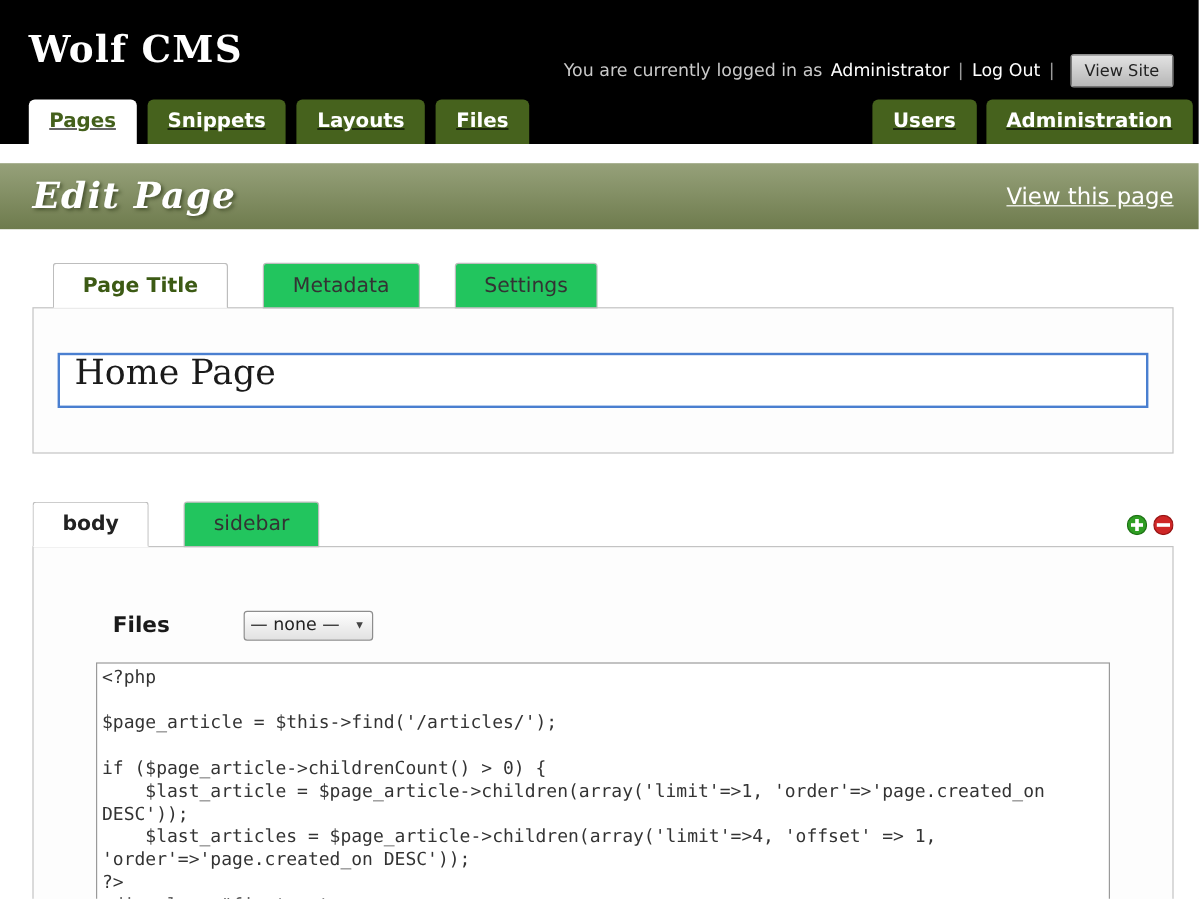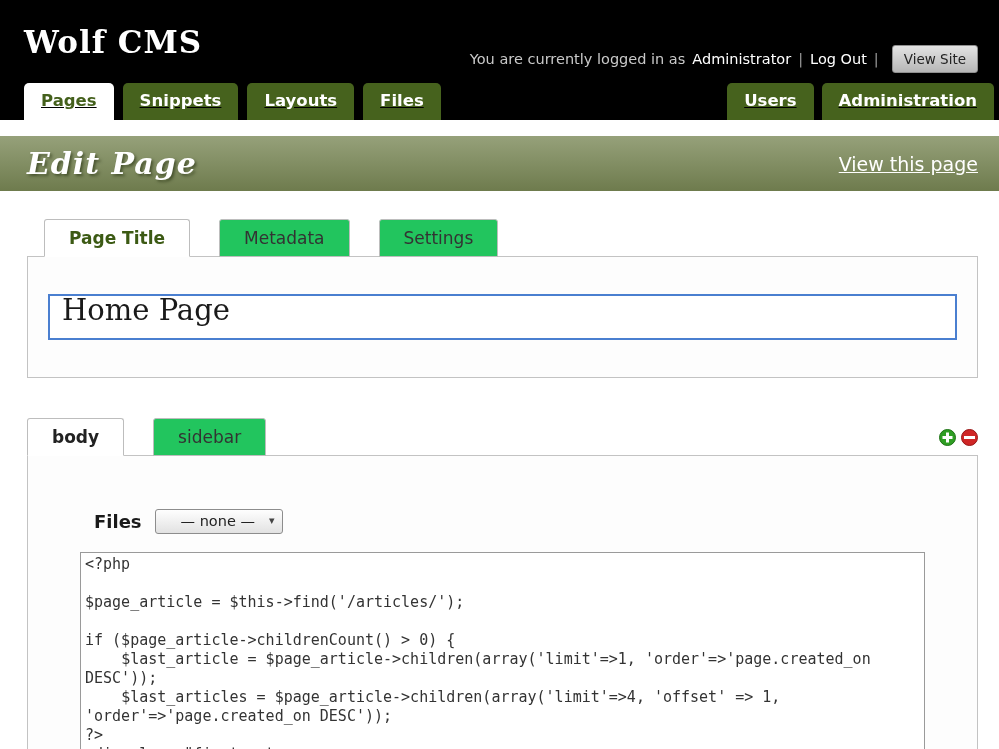--- a/index.html
+++ b/index.html
@@ -73,22 +73,22 @@
 
   .section2 { margin-top:40px; }
   .part-controls { margin-left:auto; display:flex; gap:5px; align-items:center; padding-bottom:9px; }
   .icon-btn { display:inline-flex; cursor:pointer; line-height:0; }
 
   .panel2 { padding:50px 52px 60px; height:600px; }
   .filter-row { display:flex; align-items:center; margin-left:14px; height:30px; }
   .filter-label { font-size:18px; font-weight:bold; color:#1a1a1a; margin-right:13px; }
   .select {
     display:inline-flex; align-items:center; border:1px solid #8d8d8d; border-radius:3px;
-    background:linear-gradient(#fefefe,#e2e2e2); padding:3px 8px 4px 25px;
-    font-size:14.5px; color:#222; cursor:pointer; min-width:92px;
+    background:linear-gradient(#fefefe,#e2e2e2); padding:3px 8px 4px 5px;
+    font-size:14.5px; color:#222; cursor:pointer; min-width:92px;margin-left:48px;
   }
   .select-arrow { margin-left:14px; font-size:11px; color:#444; }
 
   .code {
     display:block; width:100%; box-sizing:border-box; height:400px; margin-top:16px;
     border:1px solid #9a9a9a; background:#fff; color:#333;
     font-family:"DejaVu Sans Mono", "Liberation Mono", monospace;
     font-size:15px; line-height:19px; padding:2px 4px; resize:none; outline:none;
   }
 </style>

